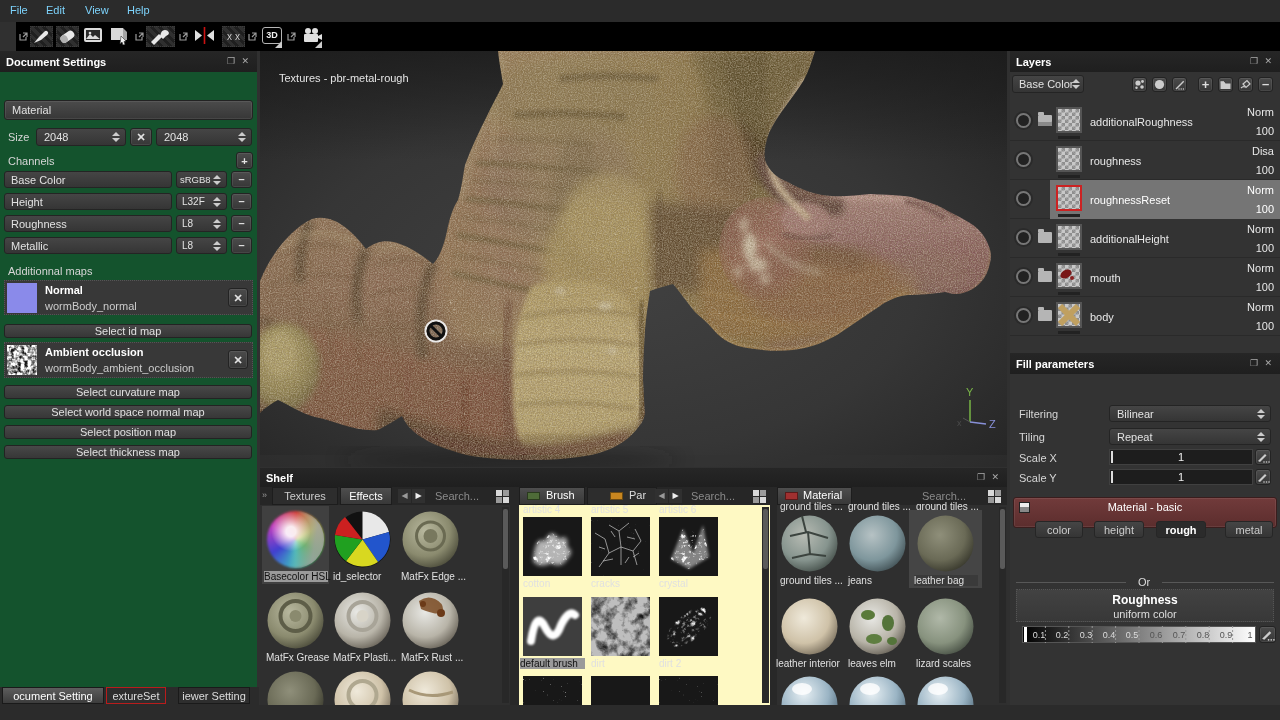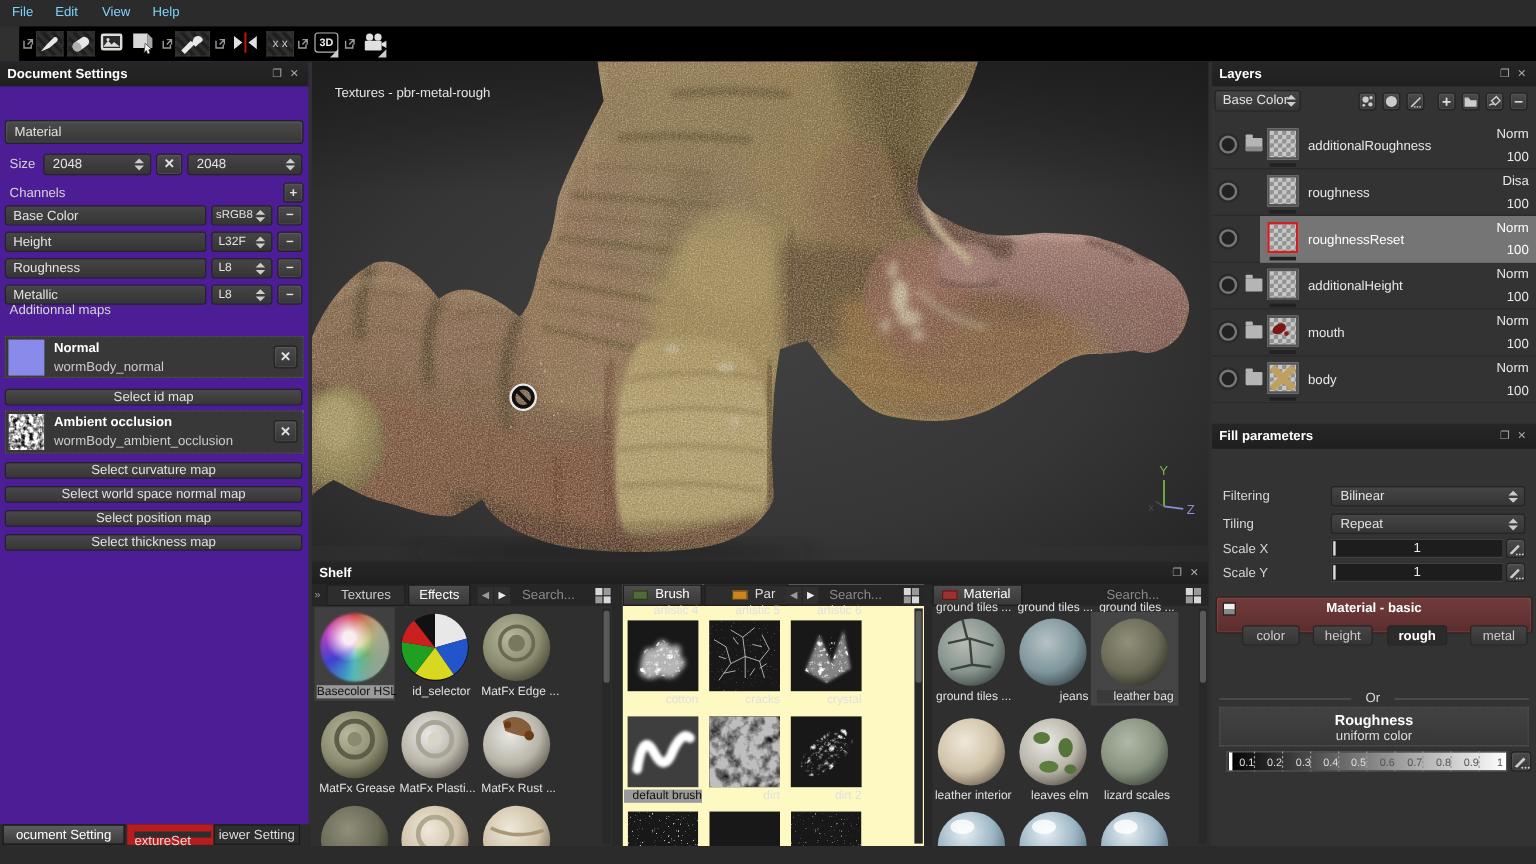--- a/index.html
+++ b/index.html
@@ -11,25 +11,25 @@
 .panel-hdr{position:absolute;background:linear-gradient(#262626,#1f1f1f);color:#fff;font-weight:bold;font-size:11px}
 .panel-hdr .t{position:absolute;left:6px;top:5px}
 .hico{position:absolute;top:5px;color:#aaa;font-size:9px;font-weight:normal}
 .btn{position:absolute;background:linear-gradient(#4b4b4b,#373737);border:1px solid #232323;box-shadow:inset 0 0 0 1px rgba(255,255,255,.08);border-radius:3px;color:#e2e2e2;text-align:center;font-size:11px}
 .fld{position:absolute;background:linear-gradient(#454545,#353535);border:1px solid #242424;border-radius:3px;color:#e2e2e2;font-size:11px}
 .updn{position:absolute;right:5px;top:50%;margin-top:-5px;width:8px;height:10px}
 .updn:before,.updn:after{content:"";position:absolute;left:0;border-left:4px solid transparent;border-right:4px solid transparent}
 .updn:before{top:0;border-bottom:4px solid #ccc}
 .updn:after{bottom:0;border-top:4px solid #ccc}
 .lbl{position:absolute;color:#d6d6d6;font-size:11px}
-#leftpanel{position:absolute;left:0;top:51px;width:257px;height:636px;background:#4c1d95}
+#leftpanel{position:absolute;left:0;top:51px;width:257px;height:636px;background:#14532d}
 #rightpanel{position:absolute;left:1010px;top:51px;width:270px;height:654px;background:#333}
 #viewport{position:absolute;left:260px;top:51px;width:747px;height:416px;background:#2a2a2a}
 #shelf{position:absolute;left:260px;top:468px;width:747px;height:237px;background:#282828}
-.thumb-lbl{position:absolute;text-align:right;font-size:10px;color:#e0e0e0;white-space:nowrap}
+.thumb-lbl{position:absolute;text-align:left;font-size:10px;color:#e0e0e0;white-space:nowrap}
 .checker{background-color:#c8c8c8;background-image:linear-gradient(45deg,#8e8e8e 25%,transparent 25%,transparent 75%,#8e8e8e 75%),linear-gradient(45deg,#8e8e8e 25%,transparent 25%,transparent 75%,#8e8e8e 75%);background-size:7px 7px;background-position:0 0,3.5px 3.5px}
 .lrow{position:absolute;left:0;width:270px;height:39px;border-bottom:1px solid #2a2a2a}
 .radio{position:absolute;left:6px;top:11px;width:15px;height:15px;border-radius:50%;background:#222;border:2px solid #777;box-shadow:0 0 0 2px #2a2a2a}
 .folder{position:absolute;left:28px;top:13px;width:14px;height:11px;background:#b5b5b5;border-radius:1px}
 .folder:before{content:"";position:absolute;left:0;top:-3px;width:6px;height:3px;background:#b5b5b5;border-radius:1px 1px 0 0}
 .lthumb{position:absolute;left:46px;top:5px;width:26px;height:26px;border:2px solid #555}
 .lbar{position:absolute;left:48px;top:34px;width:22px;height:3px;background:#222}
 .lname{position:absolute;left:80px;top:14px;color:#e8e8e8}
 .lmode{position:absolute;right:6px;top:4px;color:#e8e8e8}
 .lop{position:absolute;right:6px;top:23px;color:#e8e8e8}
@@ -122,21 +122,21 @@
 <div class="btn" style="left:231px;top:120px;width:21px;height:17px;font-weight:bold;line-height:15px">–</div>
 <div class="fld" style="left:4px;top:142px;width:168px;height:17px;line-height:16px;padding-left:6px">Height</div>
 <div class="fld" style="left:176px;top:142px;width:51px;height:17px;line-height:16px;padding-left:5px;font-size:10px">L32F<span class="updn"></span></div>
 <div class="btn" style="left:231px;top:142px;width:21px;height:17px;font-weight:bold;line-height:15px">–</div>
 <div class="fld" style="left:4px;top:164px;width:168px;height:17px;line-height:16px;padding-left:6px">Roughness</div>
 <div class="fld" style="left:176px;top:164px;width:51px;height:17px;line-height:16px;padding-left:5px;font-size:10px">L8<span class="updn"></span></div>
 <div class="btn" style="left:231px;top:164px;width:21px;height:17px;font-weight:bold;line-height:15px">–</div>
 <div class="fld" style="left:4px;top:186px;width:168px;height:17px;line-height:16px;padding-left:6px">Metallic</div>
 <div class="fld" style="left:176px;top:186px;width:51px;height:17px;line-height:16px;padding-left:5px;font-size:10px">L8<span class="updn"></span></div>
 <div class="btn" style="left:231px;top:186px;width:21px;height:17px;font-weight:bold;line-height:15px">–</div>
-<span class="lbl" style="left:8px;top:202px">Additionnal maps</span>
+<span class="lbl" style="left:8px;top:214px">Additionnal maps</span>
 
 <div style="position:absolute;left:4px;top:229px;width:249px;height:35px;border:1px dotted #555;background:#383838">
 <div style="position:absolute;left:2px;top:2px;width:30px;height:30px;background:#8a8aea"></div>
 <span style="position:absolute;left:40px;top:3px;font-weight:bold;color:#fff">Normal</span>
 <span style="position:absolute;left:40px;top:19px;color:#ccc">wormBody_normal</span>
 <div class="btn" style="right:4px;top:7px;width:20px;height:19px;font-weight:bold;line-height:18px">✕</div>
 </div>
 <div class="selbtn" style="top:273px">Select id map</div>
 
 <div style="position:absolute;left:4px;top:291px;width:249px;height:36px;border:1px dotted #555;background:#383838">
@@ -824,21 +824,21 @@
         <circle cx="13" cy="12" r=".8" fill="#ccc"></circle>
       </svg></div>
 <span class="lbl" style="left:9px;top:421px">Scale Y</span>
 <div style="position:absolute;left:99px;top:418px;width:144px;height:16px;background:#1d1d1d;border:1px solid #404040;color:#eee;text-align:center;line-height:15px">1<span style="position:absolute;left:1px;top:1px;width:2px;height:12px;background:#ddd"></span></div>
 <div class="btn" style="left:245px;top:418px;width:16px;height:16px"><svg width="14" height="14" viewBox="0 0 14 14">
         <path d="M2 11 L9 4l1.5 1.5L4 12z" fill="#ccc"></path>
         <circle cx="8" cy="12" r=".8" fill="#ccc"></circle>
         <circle cx="10.5" cy="12" r=".8" fill="#ccc"></circle>
         <circle cx="13" cy="12" r=".8" fill="#ccc"></circle>
       </svg></div>
-<div class="btn" style="left:3px;top:446px;width:264px;height:31px;font-weight:bold;color:#fff;line-height:19px;background:linear-gradient(#713b3b,#5c2d2d);border-color:#3a1d1d">Material - basic<span style="position:absolute;left:5px;top:4px;width:11px;height:11px;background:linear-gradient(#eee 50%,#888 50%);border:1px solid #222"></span></div>
+<div class="btn" style="left:3px;top:446px;width:264px;height:31px;font-weight:normal;color:#fff;line-height:19px;background:linear-gradient(#713b3b,#5c2d2d);border-color:#3a1d1d">Material - basic<span style="position:absolute;left:5px;top:4px;width:11px;height:11px;background:linear-gradient(#eee 50%,#888 50%);border:1px solid #222"></span></div>
 <div class="tabbtn" style="left:25px;top:470px;width:48px;height:17px;line-height:16px">color</div>
 <div class="tabbtn" style="left:84px;top:470px;width:50px;height:17px;line-height:16px">height</div>
 <div class="tabbtn" style="left:146px;top:470px;width:50px;height:17px;line-height:16px;background:#2b2b2b;color:#fff;font-weight:bold">rough</div>
 <div class="tabbtn" style="left:215px;top:470px;width:48px;height:17px;line-height:16px">metal</div>
 <div style="position:absolute;left:6px;top:531px;width:110px;height:1px;background:#585858"></div>
 <span style="position:absolute;left:128px;top:525px;color:#ddd">Or</span>
 <div style="position:absolute;left:152px;top:531px;width:112px;height:1px;background:#585858"></div>
 <div style="position:absolute;left:6px;top:538px;width:258px;height:33px;border:1px dotted #555;background:linear-gradient(#424242,#383838);text-align:center">
       <div style="font-weight:bold;color:#fff;font-size:12px;margin-top:3px">Roughness</div>
       <div style="color:#ddd;margin-top:1px">uniform color</div>
@@ -876,14 +876,14 @@
         <path d="M2 11 L9 4l1.5 1.5L4 12z" fill="#ccc"></path>
         <circle cx="8" cy="12" r=".8" fill="#ccc"></circle>
         <circle cx="10.5" cy="12" r=".8" fill="#ccc"></circle>
         <circle cx="13" cy="12" r=".8" fill="#ccc"></circle>
       </svg></div>
 </div>
 
 <div style="position:absolute;left:0;top:687px;width:259px;height:33px;background:#2b2b2b"></div>
 <div style="position:absolute;left:0;top:705px;width:1280px;height:15px;background:#2b2b2b"></div>
 <div style="position:absolute;left:2px;top:687px;width:102px;height:17px;background:linear-gradient(#5d5d5d,#3c3c3c);border:1px solid #1a1a1a;color:#fff;text-align:center;line-height:16px">ocument Setting</div>
-<div style="position:absolute;left:106px;top:687px;width:76px;height:17px;background:#2e2e2e;border:6px solid #b91c1c;color:#ddd;text-align:left;line-height:16px">extureSet</div>
+<div style="position:absolute;left:106px;top:687px;width:60px;height:17px;background:#2e2e2e;border:1px solid #b91c1c;color:#ddd;text-align:center;line-height:16px">extureSet</div>
 <div style="position:absolute;left:178px;top:687px;width:72px;height:17px;background:#2e2e2e;border:1px solid #1a1a1a;color:#ddd;text-align:center;line-height:16px">iewer Setting</div>
 
 </body></html>

